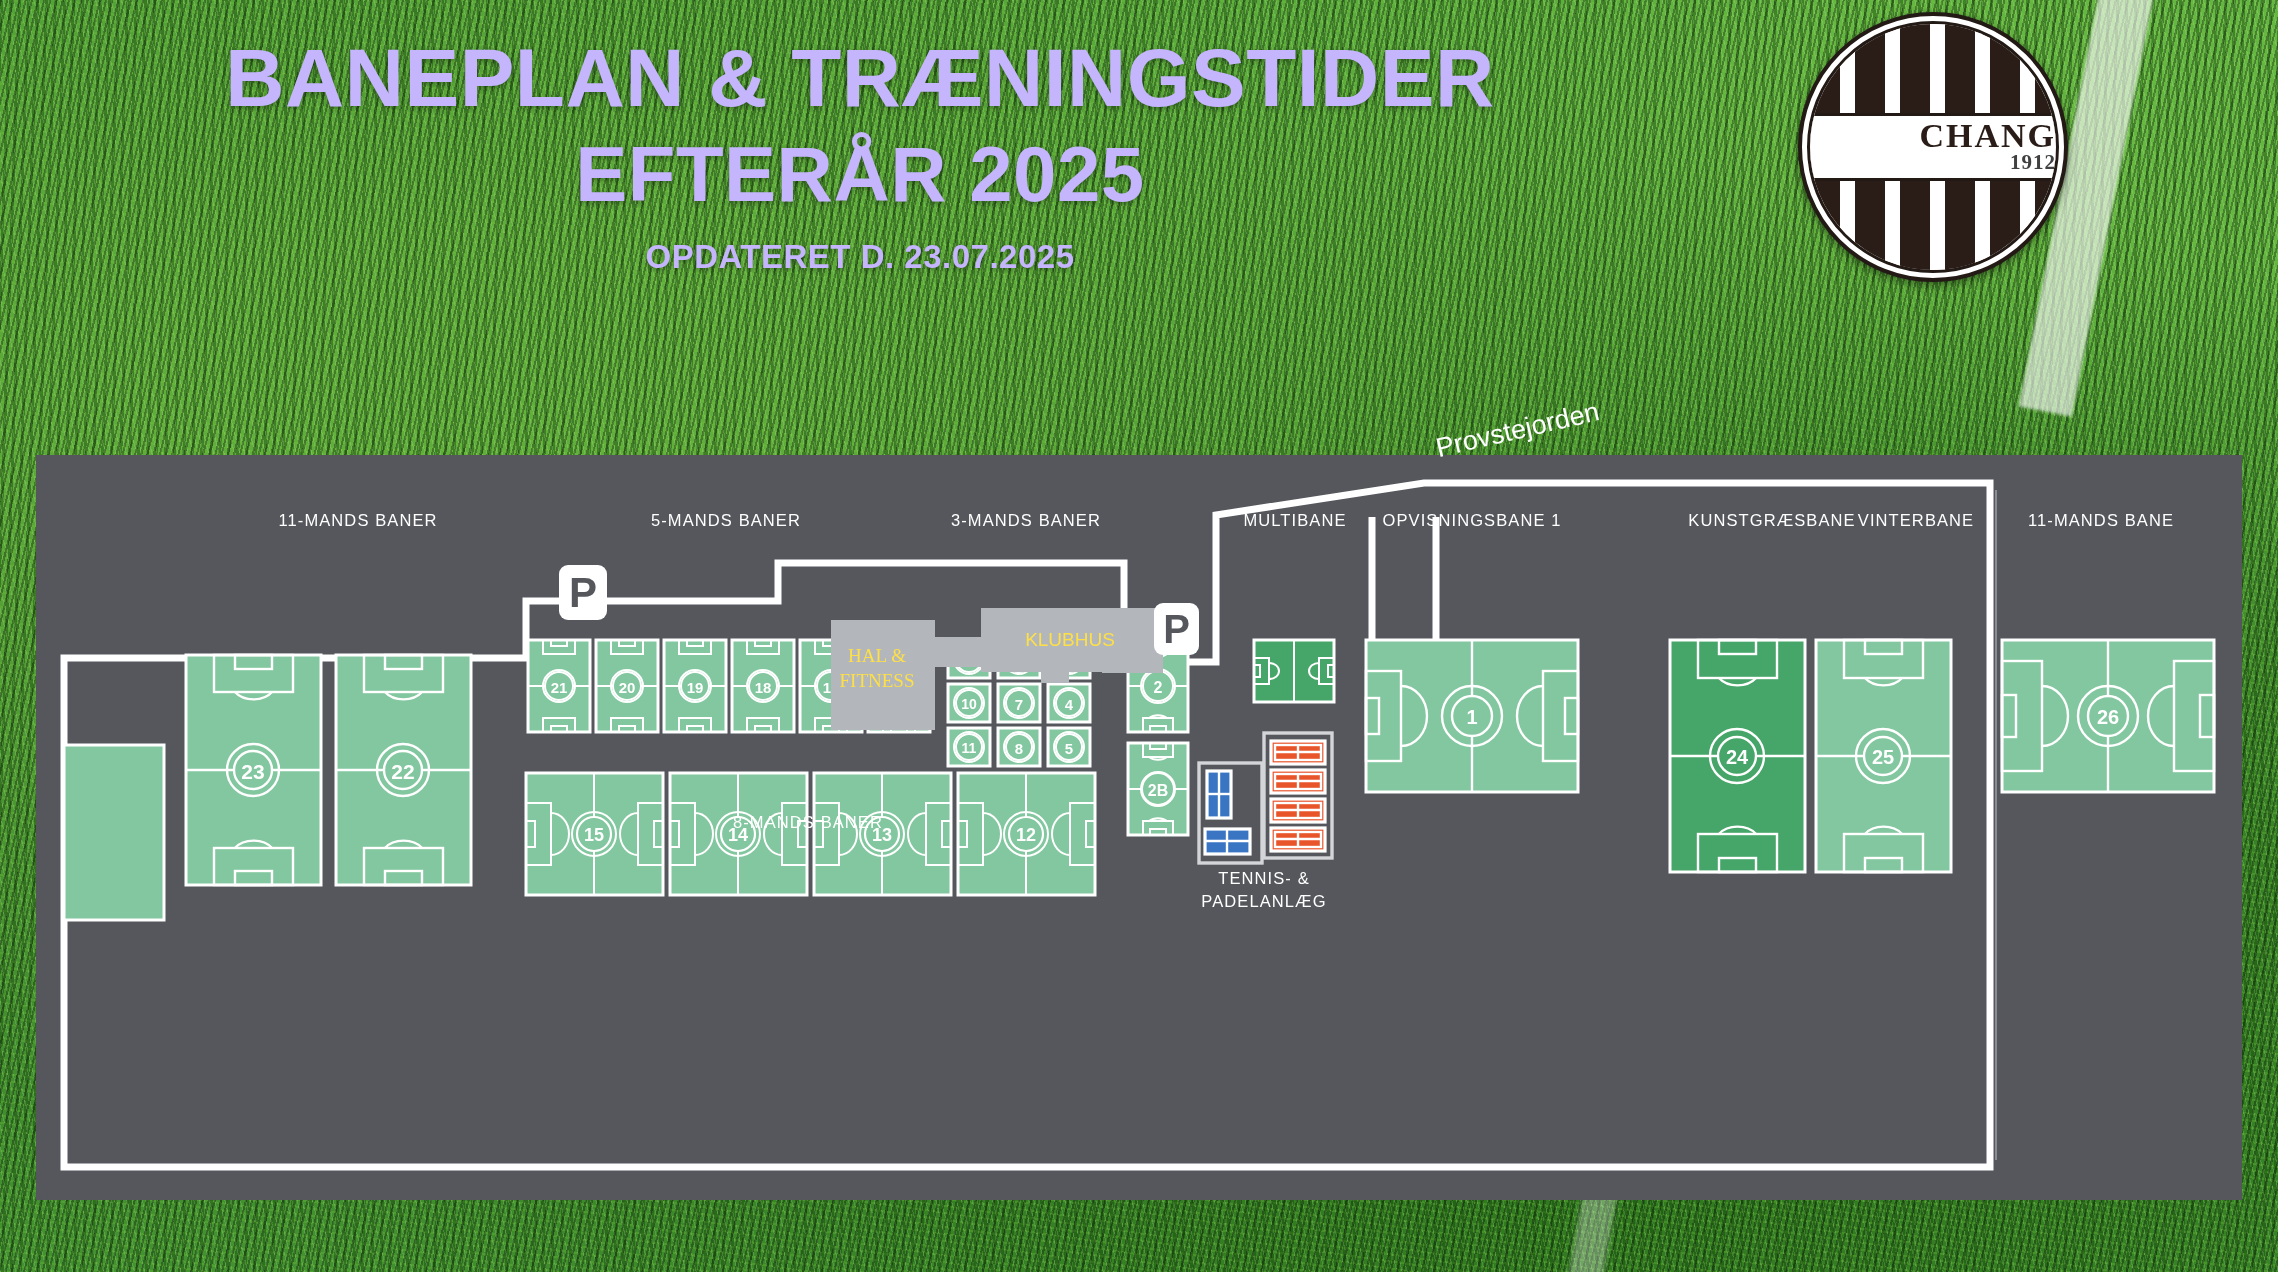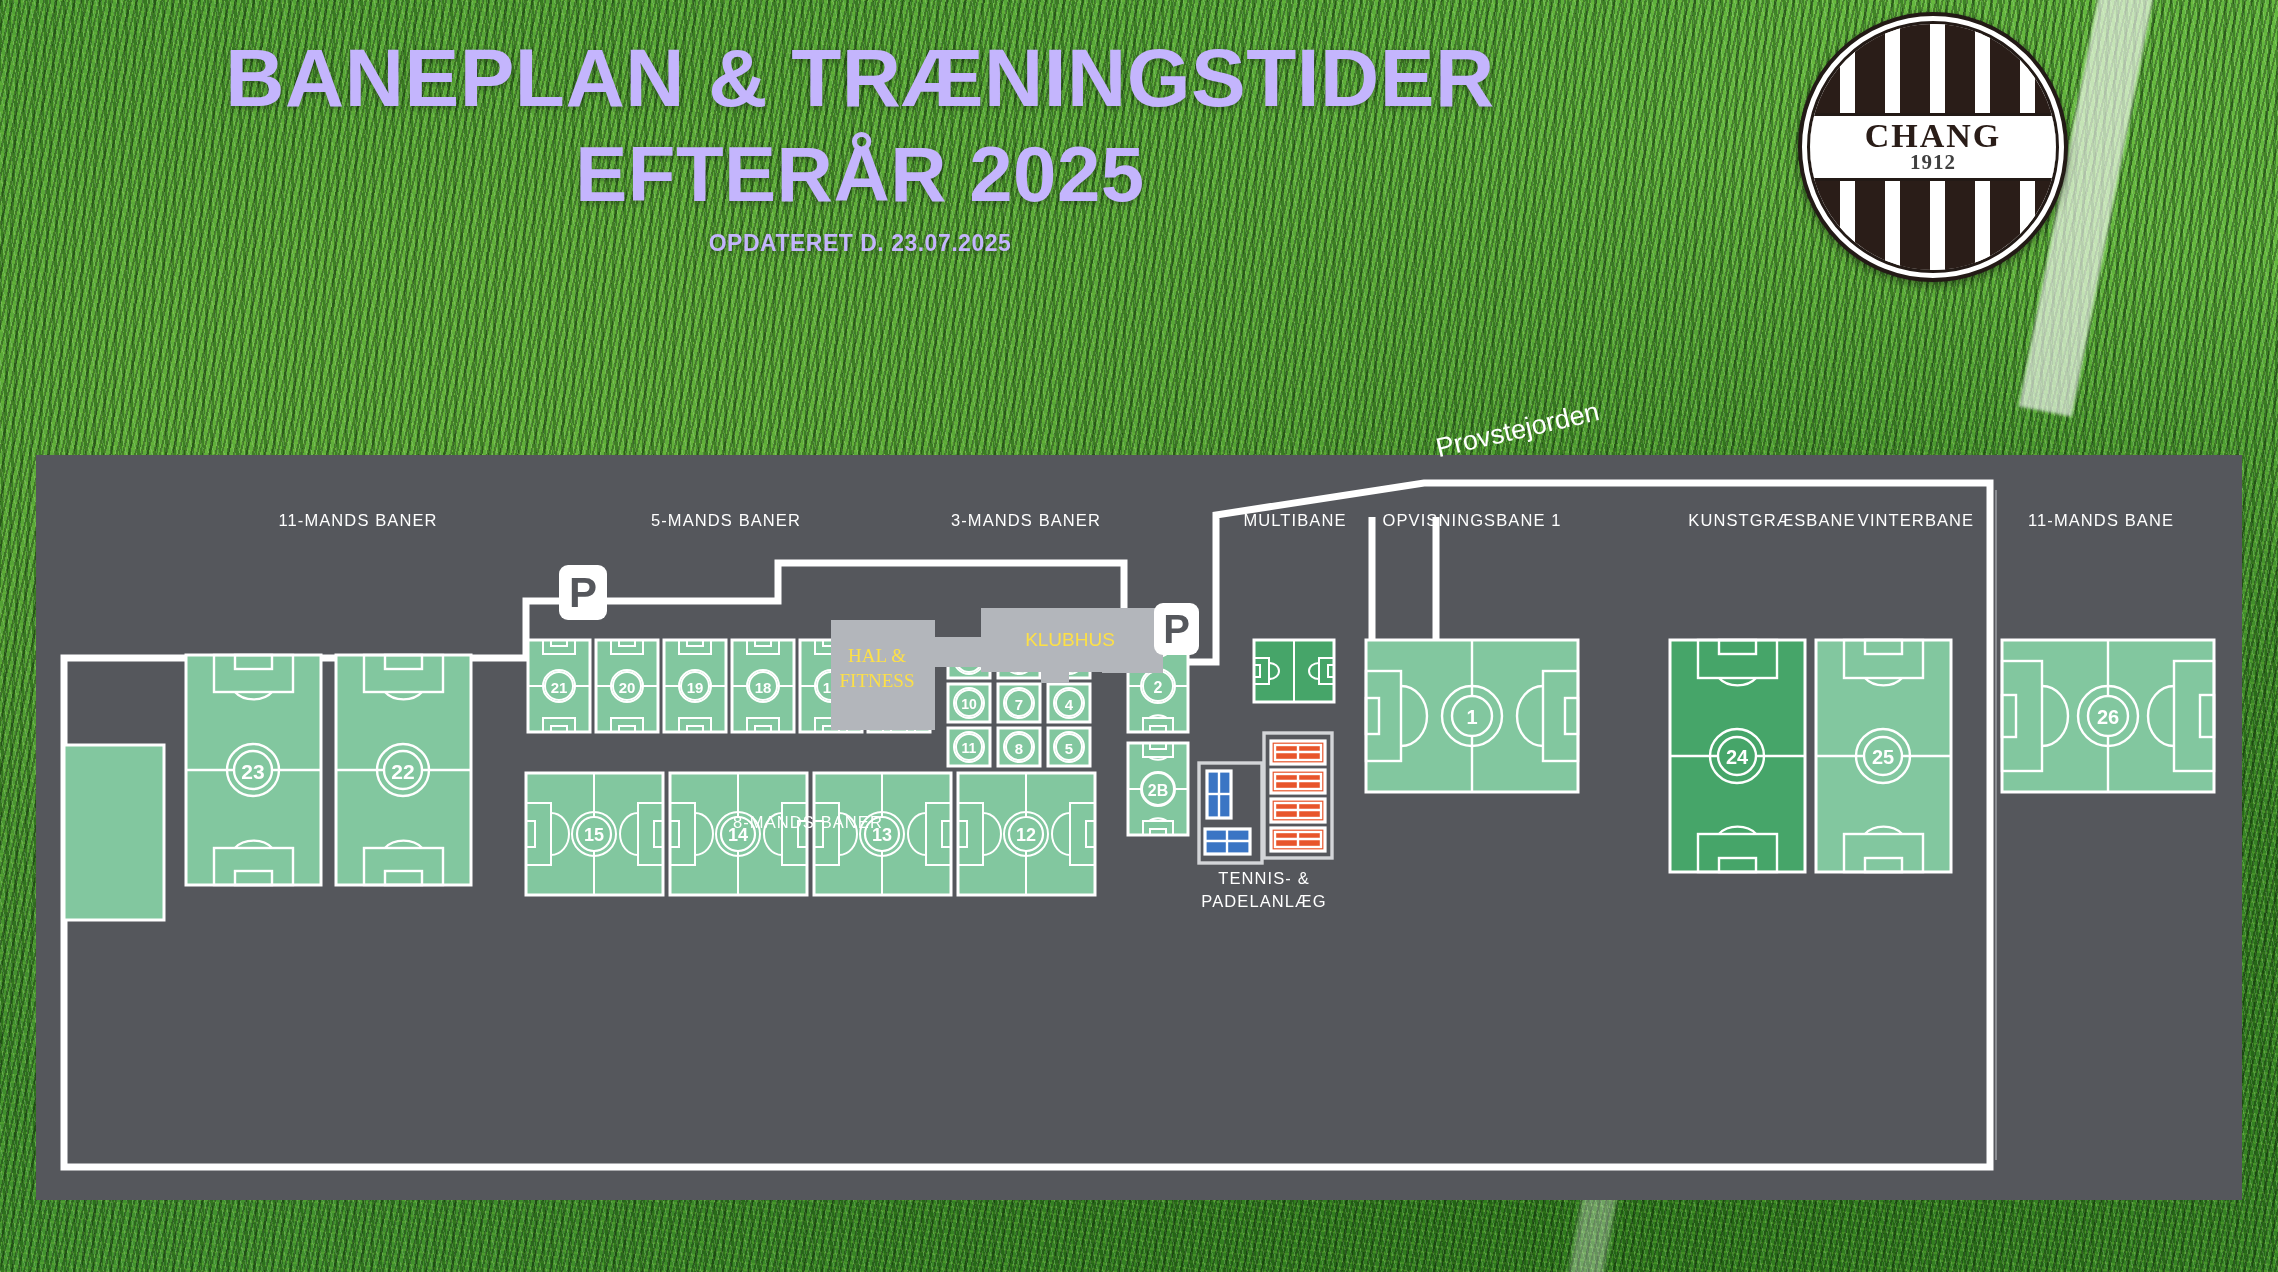--- a/index.html
+++ b/index.html
@@ -40,21 +40,21 @@
   
   .hdr{position:absolute;left:0;top:0;width:1720px;text-align:center;color:#c4b5fd;}
   .hdr h1{
     margin:0;font-weight:bold;letter-spacing:.5px;
     font-size:82px;line-height:96px;
     text-shadow:0 2px 6px rgba(0,0,0,.35);
   }
   .hdr h1.l1{padding-top:30px;}
   .hdr h1.l2{font-size:78px;}
   .hdr .sub{
-    margin-top:8px;font-size:23px;font-weight:bold;letter-spacing:.5px;
+    margin-top:16px;font-size:33px;font-weight:bold;letter-spacing:.5px;
     text-shadow:0 2px 5px rgba(0,0,0,.35);
   }
 
   
   #crest{
     position:absolute;left:1798px;top:12px;width:262px;height:262px;border-radius:50%;
     background:#fff;box-shadow:0 3px 10px rgba(0,0,0,.45);
     overflow:hidden;border:4px solid #231a16;
   }
   #crest .inner{
@@ -62,21 +62,21 @@
     border:3px solid #231a16;
   }
   #crest .stripes{
     position:absolute;inset:0;
     background:repeating-linear-gradient(90deg,
       #2a1d18 0 30px, #ffffff 30px 45px);
   }
   #crest .band{
     position:absolute;left:0;right:0;top:50%;transform:translateY(-50%);
     height:62px;background:#fff;border-top:3px solid #231a16;border-bottom:3px solid #231a16;
-    display:flex;flex-direction:column;align-items:center;justify-content:center;
+    display:flex;flex-direction:column;align-items:flex-end;justify-content:center;
   }
   #crest .band .nm{
     font-family:"Liberation Serif",serif;font-weight:bold;color:#2a1d18;
     font-size:34px;line-height:30px;letter-spacing:2px;
   }
   #crest .band .yr{
     font-family:"Liberation Serif",serif;font-weight:bold;color:#404040;
     font-size:21px;line-height:22px;letter-spacing:1px;
   }
 

